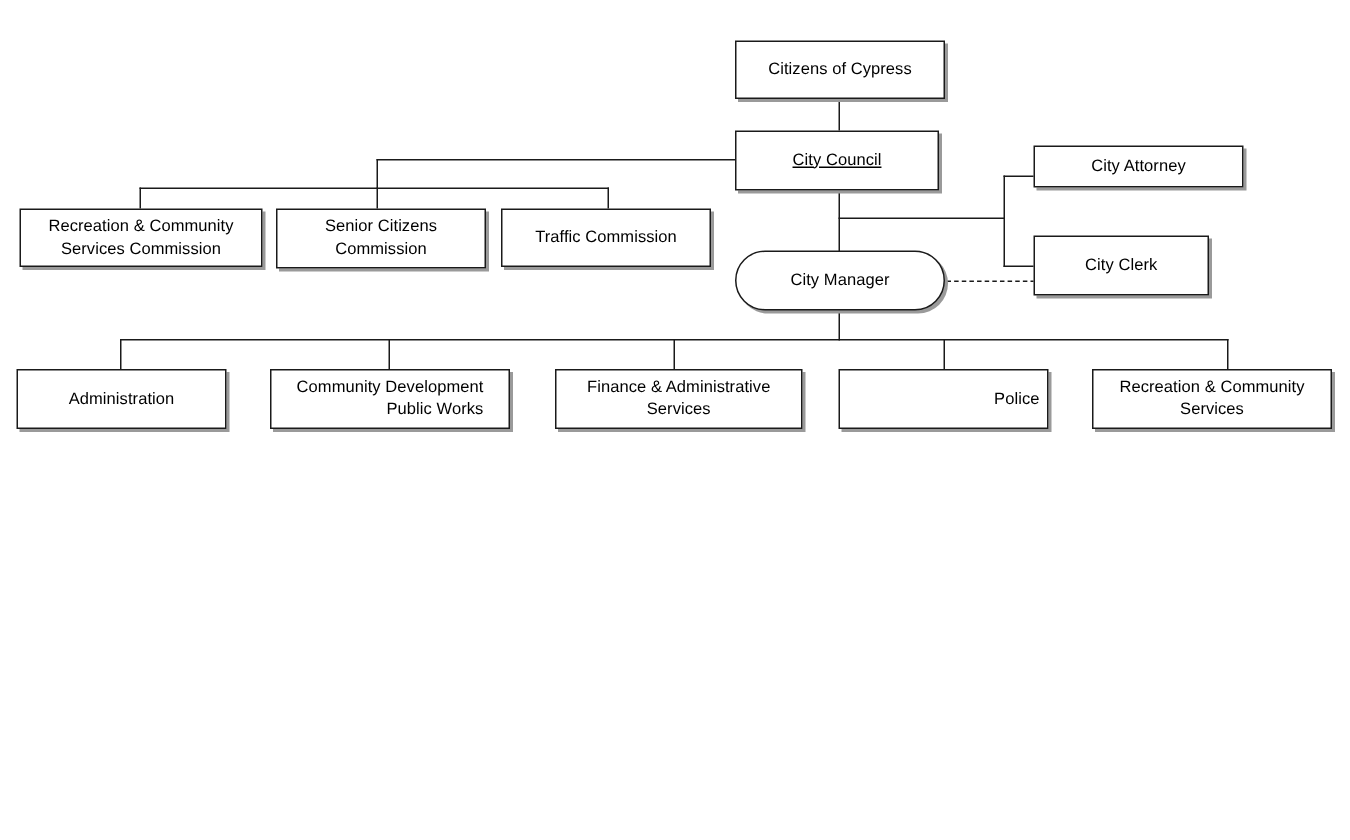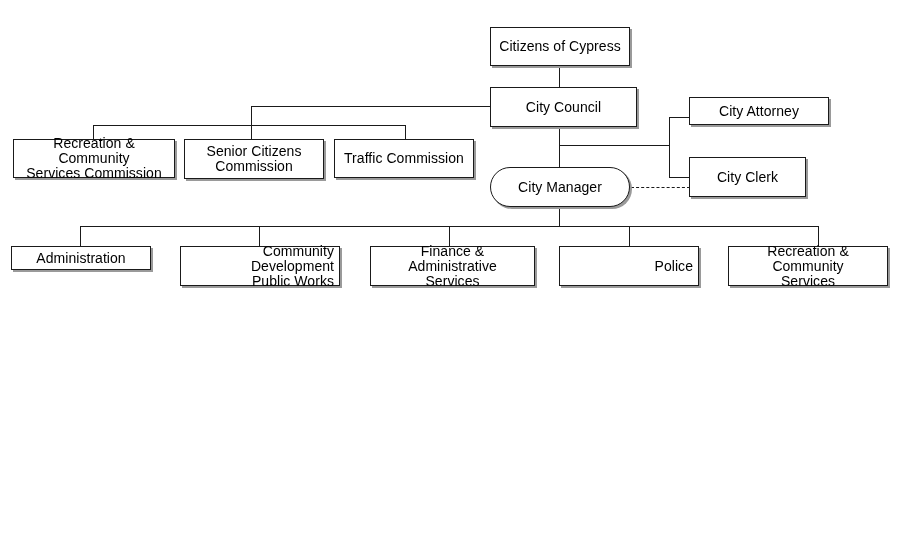--- a/index.html
+++ b/index.html
@@ -24,21 +24,21 @@
     border: 1px solid #1a1a1a;
     box-shadow: 2px 2px 0 0 #9a9a9a;
     display: flex;
     align-items: center;
     justify-content: center;
     text-align: center;
     z-index: 3;
   }
   .node .node-label {
     display: block;
-    font-size: 14px;
+    font-size: 11px;
     line-height: 15px;
     color: #000000;
     letter-spacing: 0.05px;
     padding: 0 5px;
     white-space: pre-line;
   }
   
   .conn {
     position: absolute;
     background: #1a1a1a;
@@ -82,21 +82,21 @@
   <div class="conn v" style="left:80px; top:226px; height:21px;"></div>
   <div class="conn v" style="left:259px; top:226px; height:21px;"></div>
   <div class="conn v" style="left:449px; top:226px; height:21px;"></div>
   <div class="conn v" style="left:629px; top:226px; height:21px;"></div>
   <div class="conn v" style="left:818px; top:226px; height:21px;"></div>
 
   <div class="node" style="left:490px; top:27px; width:140px; height:39px;">
     <span class="node-label">Citizens of Cypress</span>
   </div>
 
-  <div class="node" style="left:490px; top:87px; width:147px; height:40px;">
+  <div class="node" style="left:490px; top:87px; width:136px; height:40px;text-decoration:underline;">
     <span class="node-label">City Council</span>
   </div>
 
   <div class="node" style="left:490px; top:167px; width:140px; height:40px;border-radius:20px;">
     <span class="node-label">City Manager</span>
   </div>
 
   <div class="node" style="left:689px; top:97px; width:140px; height:28px;">
     <span class="node-label">City Attorney</span>
   </div>
@@ -112,21 +112,21 @@
 
   <div class="node" style="left:184px; top:139px; width:140px; height:40px;">
     <span class="node-label">Senior Citizens
 Commission</span>
   </div>
 
   <div class="node" style="left:334px; top:139px; width:140px; height:39px;">
     <span class="node-label">Traffic Commission</span>
   </div>
 
-  <div class="node" style="left:11px; top:246px; width:140px; height:24px;">
+  <div class="node" style="left:11px; top:246px; width:140px; height:40px;">
     <span class="node-label">Administration</span>
   </div>
 
   <div class="node" style="left:180px; top:246px; width:160px; height:40px;text-align:right;">
     <span class="node-label">Community Development
 Public Works</span>
   </div>
 
   <div class="node" style="left:370px; top:246px; width:165px; height:40px;">
     <span class="node-label">Finance &amp; Administrative

